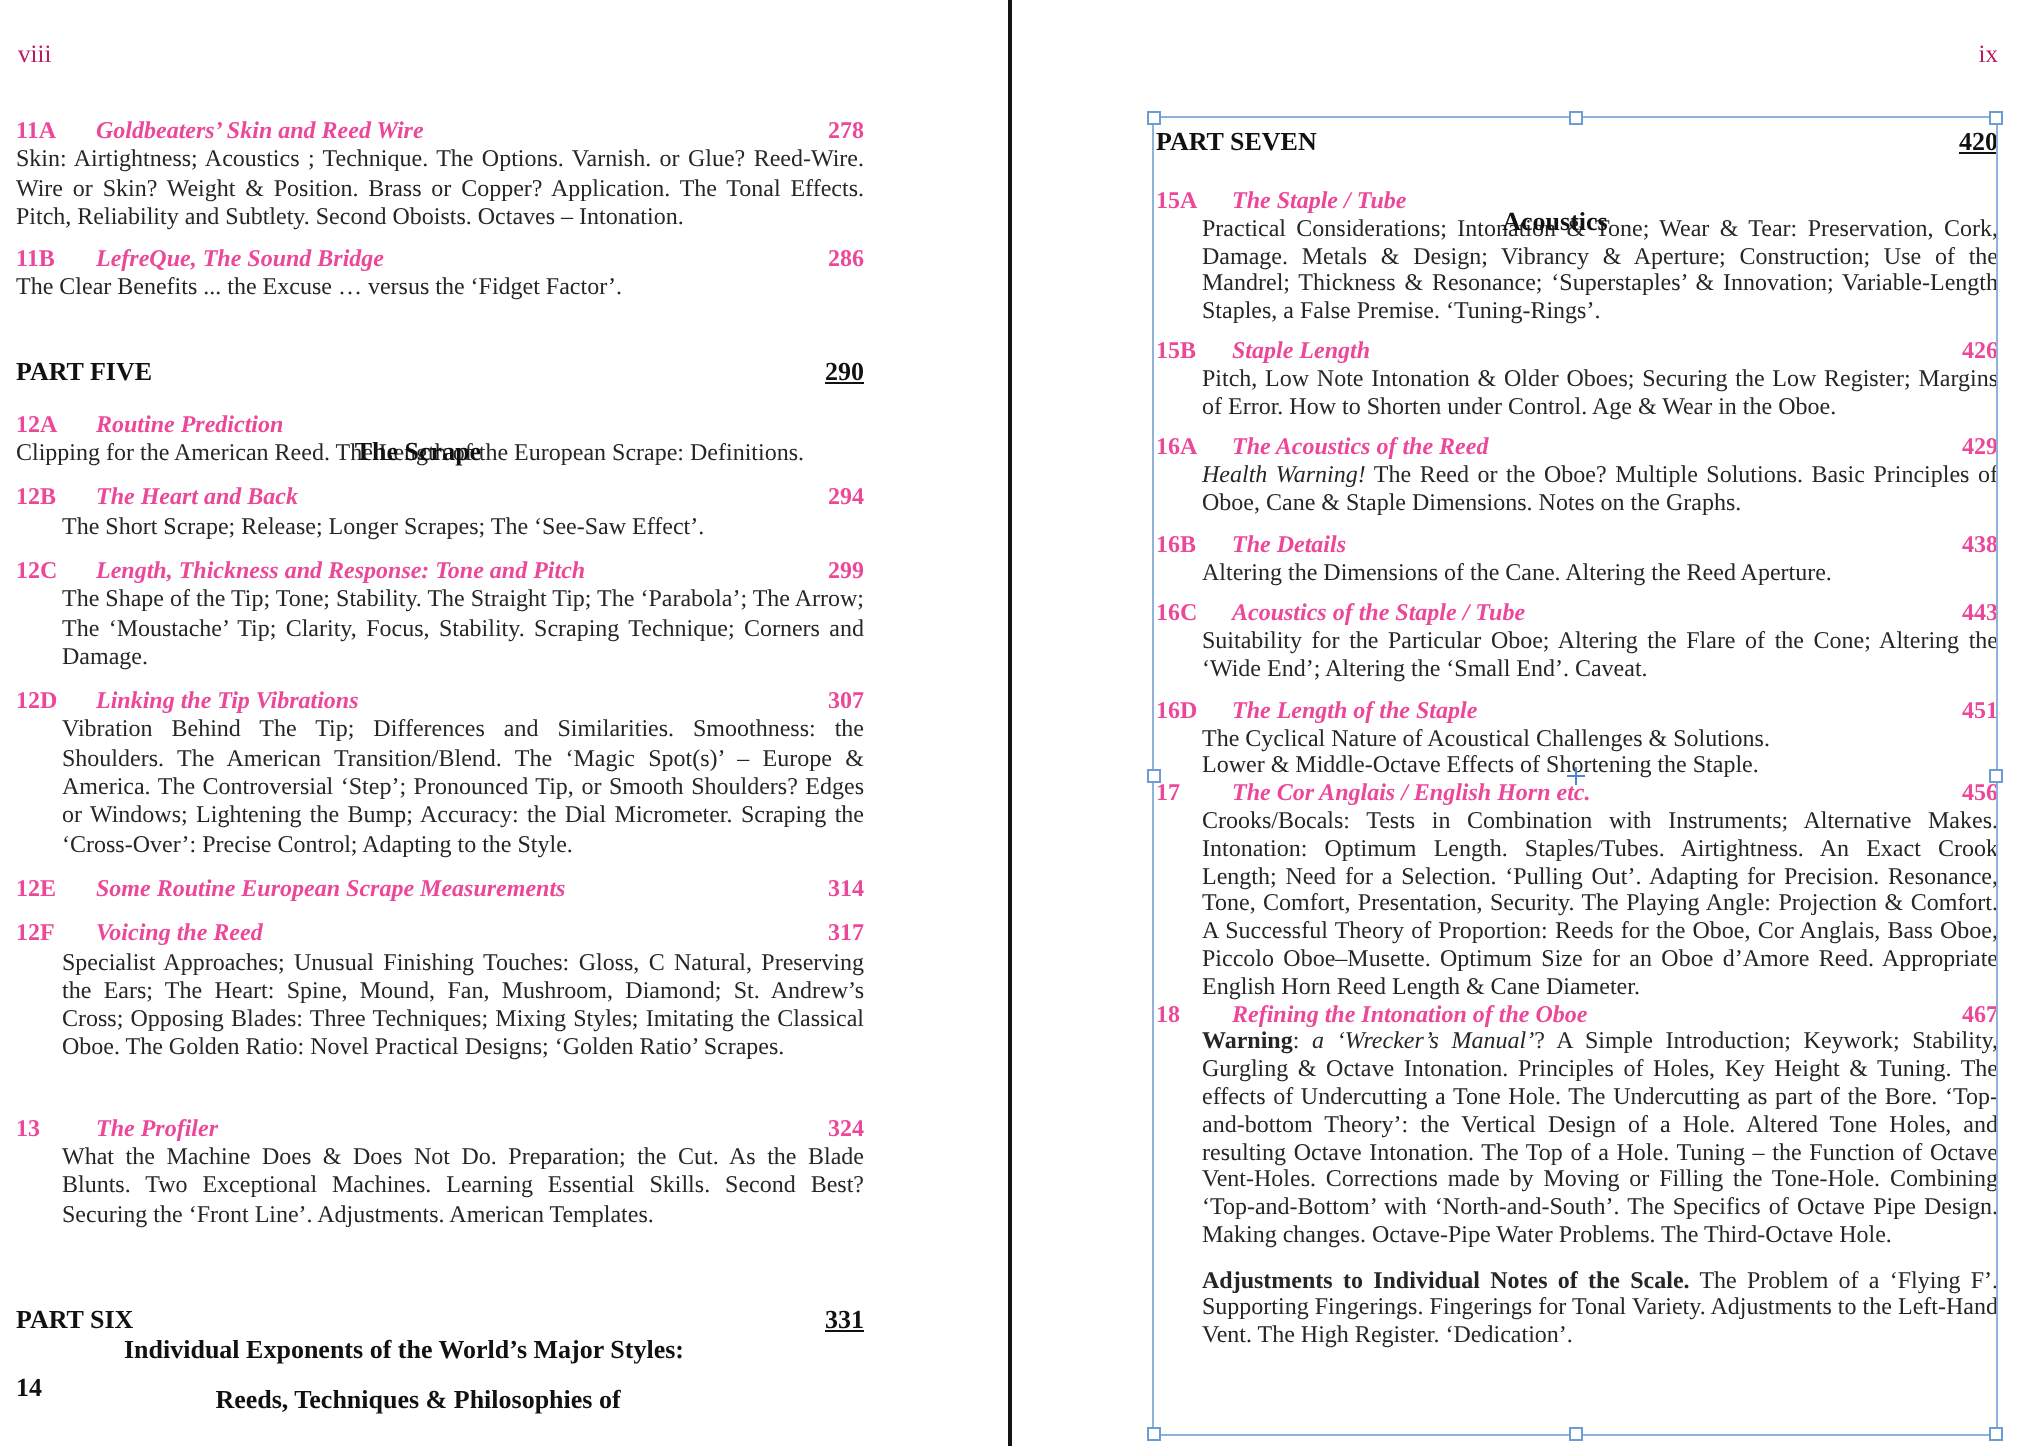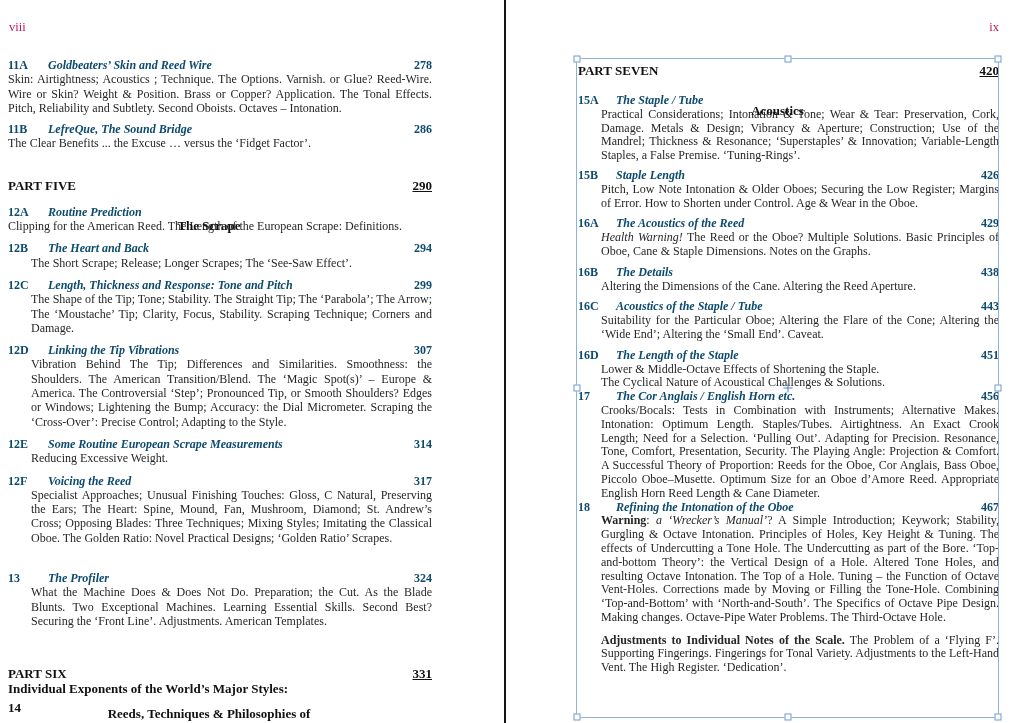--- a/index.html
+++ b/index.html
@@ -12,33 +12,33 @@
   .page{position:absolute;top:0;height:723px;background:#fff;}
   .page-left{left:0;width:504px;}
   .page-right{left:506px;width:507px;}
   .gutter{position:absolute;left:504px;top:0;width:2px;height:723px;background:#141414;}
   .folio{position:absolute;font-size:12.5px;color:#be185d;}
   .folio-left{left:9px;top:20px;}
   .folio-right{right:14px;top:20px;}
   .col{position:absolute;font-size:12px;line-height:14.3px;}
   .col-left{left:8px;top:56px;width:424px;}
   .col-right{left:72px;top:58px;width:421px;line-height:13.8px;}
-  .head{display:flex;font-weight:bold;color:#0c4a6e;}
+  .head{display:flex;font-weight:bold;color:#ec4899;}
   .head .id{flex:none;width:40px;}
   .col-right .head .id{width:38px;}
   .head .ttl{flex:1;font-style:italic;}
   .head .pg{flex:none;text-align:right;}
   .desc{text-align:justify;color:#262626;}
   .desc.ind{margin-left:23px;}
   .desc.noj{text-align:left;}
   .part{position:relative;display:flex;font-weight:bold;color:#111;font-size:13px;line-height:15px;}
   .part .plabel{flex:none;}
   .part .ptitle{position:absolute;left:0;right:22px;text-align:center;margin-top:40px;}
   .part .pg{margin-left:auto;text-decoration:underline;}
-  .part2line{font-weight:bold;color:#111;font-size:13px;line-height:15px;text-align:left;margin-right:36px;}
+  .part2line{font-weight:bold;color:#111;font-size:13px;line-height:15px;text-align:center;margin-right:36px;}
   .it{font-style:italic;}
   .bd{font-weight:bold;}
   
   .mtA{margin-top:2px;} .mt7{margin-top:7px;} .mt8{margin-top:8px;}
   .mtP5{margin-top:27px;margin-bottom:12px;}
   .mt13{margin-top:26px;}
   .mtP6{margin-top:38px;}
   .mt14{margin-top:4px;}
   
   .mtP7{margin-top:5px;} .mt15A{margin-top:16px;} .mt6r{margin-top:6px;} .mt7r{margin-top:7px;}
@@ -126,21 +126,20 @@
       </div>
       <div class="desc ind">Vibration Behind The Tip; Differences and Similarities. Smoothness: the Shoulders. The American Transition/Blend. The ‘Magic Spot(s)’ – Europe &amp; America. The Controversial ‘Step’; Pronounced Tip, or Smooth Shoulders? Edges or Windows; Lightening the Bump; Accuracy: the Dial Micrometer. Scraping the ‘Cross-Over’: Precise Control; Adapting to the Style.</div>
     </div>
 
     <div class="entry mt8">
       <div class="head">
         <span class="id">12E</span>
         <span class="ttl">Some Routine European Scrape Measurements</span>
         <span class="pg">314</span>
       </div>
-      <div class="desc ind noj">Reducing Excessive Weight.</div>
     </div>
 
     <div class="entry mt8">
       <div class="head">
         <span class="id">12F</span>
         <span class="ttl">Voicing the Reed</span>
         <span class="pg">317</span>
       </div>
       <div class="desc ind">Specialist Approaches; Unusual Finishing Touches: Gloss, C Natural, Preserving the Ears; The Heart: Spine, Mound, Fan, Mushroom, Diamond; St. Andrew’s Cross; Opposing Blades: Three Techniques; Mixing Styles; Imitating the Classical Oboe. The Golden Ratio: Novel Practical Designs; ‘Golden Ratio’ Scrapes.</div>
     </div>
@@ -224,22 +223,22 @@
       </div>
       <div class="desc ind">Suitability for the Particular Oboe; Altering the Flare of the Cone; Altering the ‘Wide End’; Altering the ‘Small End’. Caveat.</div>
     </div>
 
     <div class="entry mt7r">
       <div class="head">
         <span class="id">16D</span>
         <span class="ttl">The Length of the Staple</span>
         <span class="pg">451</span>
       </div>
+      <div class="desc ind noj">The Cyclical Nature of Acoustical Challenges &amp; Solutions.</div>
       <div class="desc ind noj">Lower &amp; Middle-Octave Effects of Shortening the Staple.</div>
-      <div class="desc ind noj">The Cyclical Nature of Acoustical Challenges &amp; Solutions.</div>
     </div>
 
     <div class="entry mt11r">
       <div class="head">
         <span class="id">17</span>
         <span class="ttl">The Cor Anglais / English Horn etc.</span>
         <span class="pg">456</span>
       </div>
       <div class="desc ind">Crooks/Bocals: Tests in Combination with Instruments; Alternative Makes. Intonation: Optimum Length. Staples/Tubes. Airtightness. An Exact Crook Length; Need for a Selection. ‘Pulling Out’. Adapting for Precision. Resonance, Tone, Comfort, Presentation, Security. The Playing Angle: Projection &amp; Comfort. A Successful Theory of Proportion: Reeds for the Oboe, Cor Anglais, Bass Oboe, Piccolo Oboe–Musette. Optimum Size for an Oboe d’Amore Reed. Appropriate English Horn Reed Length &amp; Cane Diameter.</div>
     </div>

